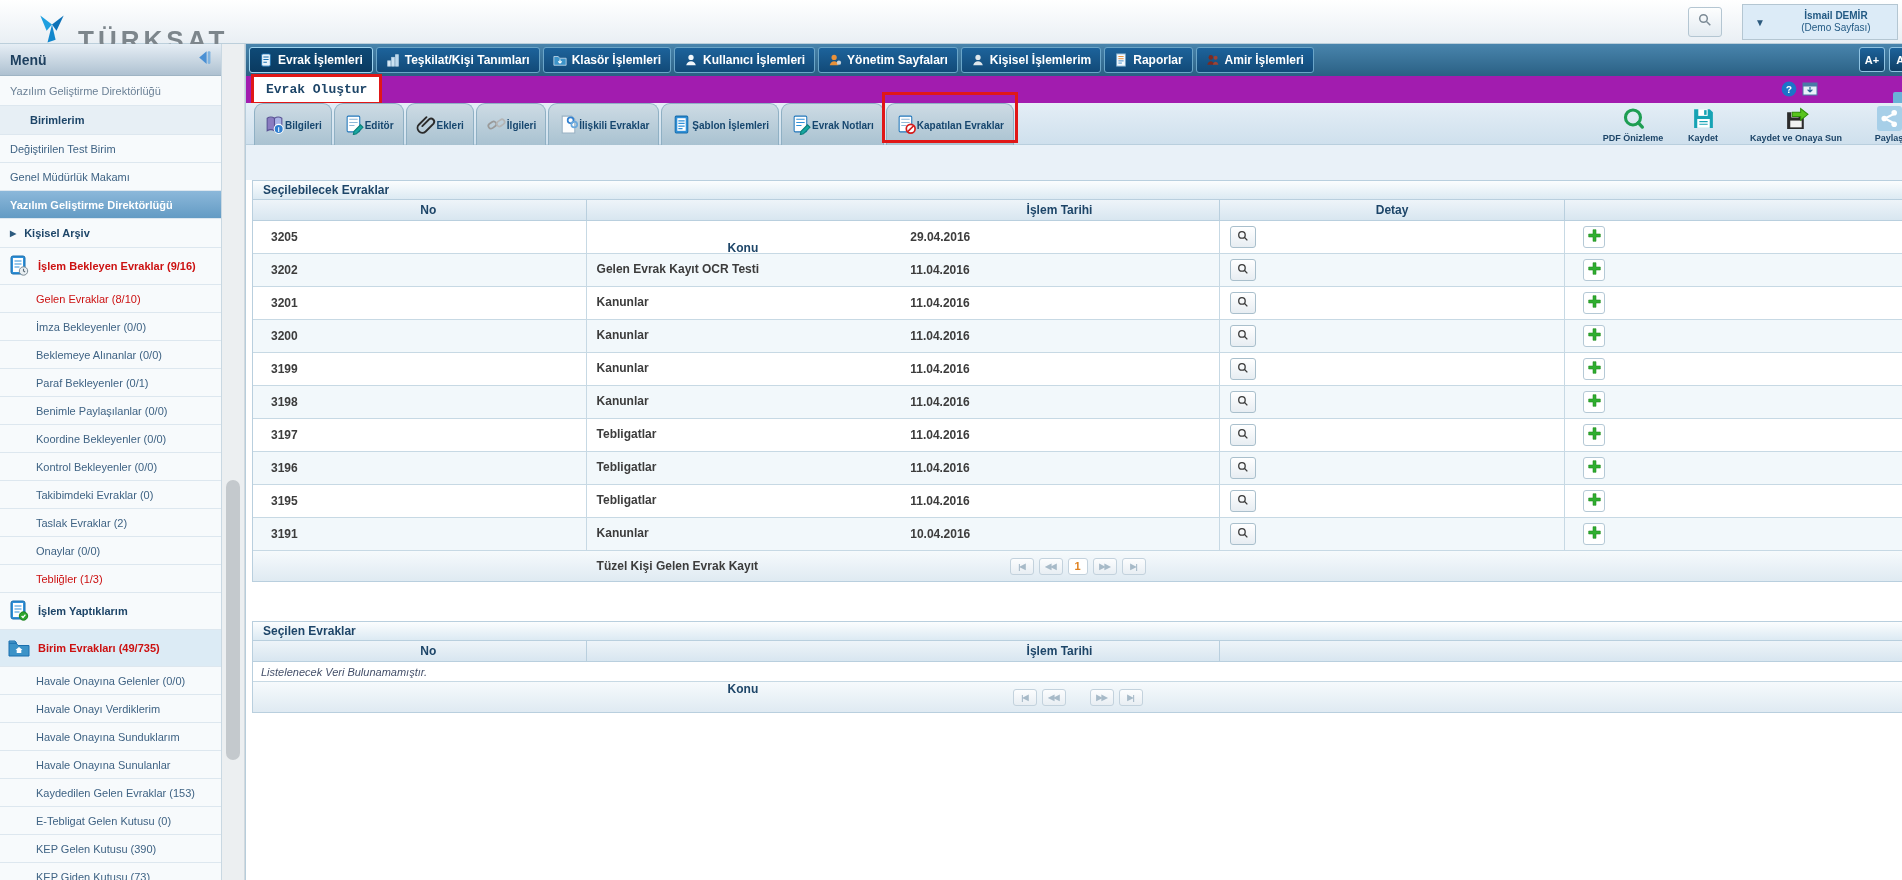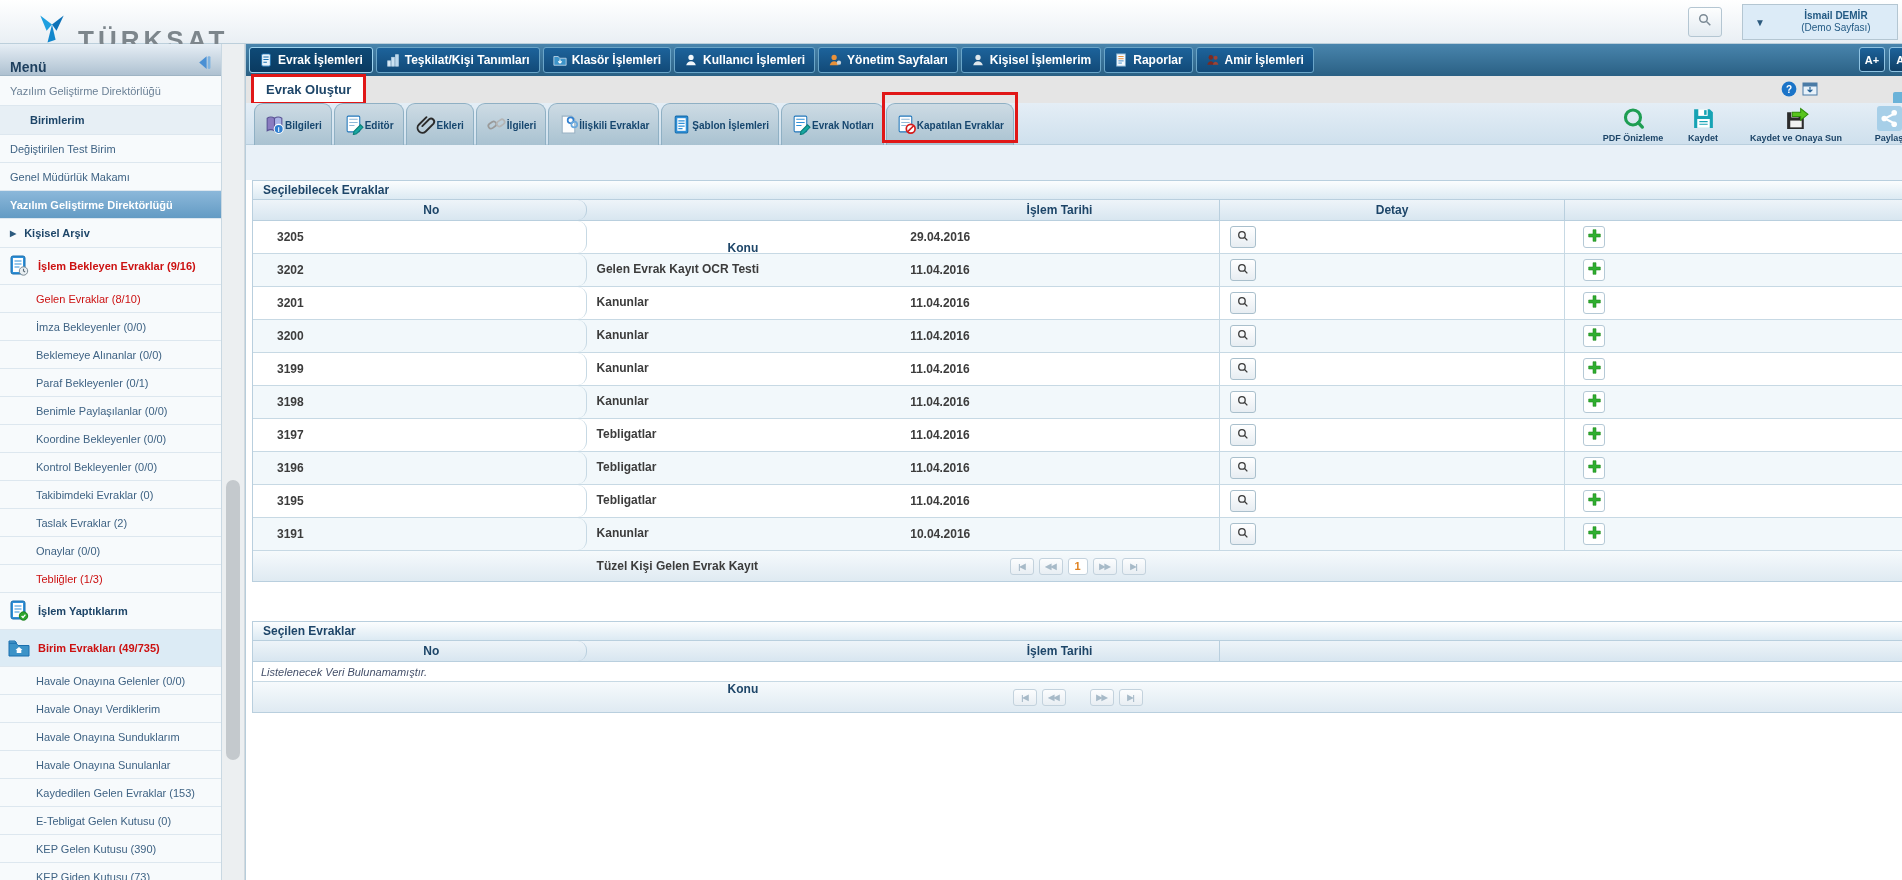--- a/index.html
+++ b/index.html
@@ -18,21 +18,21 @@
   .user-box { position:absolute; left:1742px; top:4px; width:156px; height:36px;
     background:#dcebf7; border:1px solid #b4c6d2; display:flex; align-items:center; cursor:pointer; }
   .user-caret { color:#2c5a7e; font-size:10px; margin:0 10px 0 12px; }
   .user-text { flex:1; text-align:center; color:#235a84; font-size:10px; line-height:12px; font-weight:bold; }
   .user-text .sub { font-weight:normal; }
 
   
   .sidebar { position:absolute; left:0; top:44px; width:222px; height:836px;
     background:#f7fafc; border-right:1px solid #c9d8e2; overflow:hidden; }
   .menu-header { height:32px; background:linear-gradient(#e6eef5,#aec1d1);
-    border-bottom:1px solid #9fb4c4; display:flex; align-items:flex-end; justify-content:space-between;
+    border-bottom:1px solid #9fb4c4; display:flex; align-items:center; justify-content:space-between;
     padding:0 8px 0 10px; }
   .menu-title { font-size:14px; font-weight:bold; color:#1d3f5e; }
   .sb-item { border-bottom:1px solid #dde7ef; display:flex; align-items:center;
     font-size:11px; color:#3f6384; cursor:pointer; }
   .sb-plain { height:30px; padding-left:10px; color:#6b8196; cursor:default; }
   .sb-header { height:29px; padding-left:30px; font-weight:bold; color:#1d4568; background:#e7eff5; cursor:default; }
   .sb-link { height:28px; padding-left:10px; }
   .sb-selected { height:28px; padding-left:10px; font-weight:bold; color:#ffffff;
     background:linear-gradient(#8cb8da,#639bc4); }
   .sb-expand { height:29px; padding-left:10px; font-weight:bold; color:#1d4568; gap:8px; }
@@ -63,21 +63,21 @@
   .nav-tab.active { background:linear-gradient(#0e4a77,#0a3a60); border-color:#9fd4f0; }
   .nav-tab .nic { width:14px; height:14px; }
   .nav-tab .nic svg { width:14px; height:14px; }
   .font-btns { position:absolute; right:0; top:3px; display:flex; }
   .font-btn { width:26px; height:25px; margin-left:4px; background:linear-gradient(#1d639b,#0f3f66);
     border:1px solid #8fc3e2; border-radius:3px; color:#fff; font-size:11px; font-weight:bold;
     display:flex; align-items:center; justify-content:center; cursor:pointer; }
   .font-btn.cut { margin-right:-13px; }
 
   
-  .title-row { position:absolute; left:0; top:32px; width:100%; height:27px; background:#e5e5e5; }
+  .title-row { position:absolute; left:0; top:32px; width:100%; height:27px; background:#a21caf;font-family:Liberation Mono, monospace; }
   .title-wrap { position:absolute; left:5px; top:-2px; border:3px solid #e01717; background:#fff;
     padding:3px 12px 4px 12px; }
   .page-title { font-size:13px; font-weight:bold; color:#1d4568; white-space:nowrap; }
   .help-icons { position:absolute; right:84px; top:5px; display:flex; gap:5px; }
   .hicon { width:16px; height:16px; cursor:pointer; }
   .hicon svg { width:16px; height:16px; }
   .edge-icon { position:absolute; right:-7px; top:16px; width:16px; height:16px;
     background:#6ab2d8; border-radius:2px; }
 
   
@@ -114,21 +114,21 @@
   .tbl2 { top:577px; }
   .tbl-bar { height:19px; background:linear-gradient(#fbfdfe,#dceaf3); border-bottom:1px solid #b9cfde;
     display:flex; align-items:center; padding-left:10px; font-size:12px; font-weight:bold; color:#1d4568; }
   .hrow { display:flex; height:21px; background:linear-gradient(#eef4f9,#d8e6f0); border-bottom:1px solid #b9cfde; }
   .hcell { display:flex; align-items:center; justify-content:center; font-size:12px; font-weight:bold;
     color:#1d4568; border-right:1px solid #b9cfde; }
   .drow { display:flex; height:33px; border-bottom:1px solid #c7d9e4; background:#fff; }
   .drow.alt { background:#f2f8fb; }
   .dcell { display:flex; align-items:center; font-size:12px; font-weight:bold; color:#3c3c3c;
     border-right:1px solid #c7d9e4; padding-left:10px; }
-  .c-no { width:334px; padding-left:24px;border-radius:9px; }
+  .c-no { width:334px; padding-left:18px; }
   .c-konu { width:314px;margin-top:48px; }
   .c-tarih { width:320px; }
   .c-detay { width:346px; }
   .c-add { width:337px; border-right:none; padding-left:18px; }
   .c-rest { width:683px; border-right:none; }
   .mag-btn { width:26px; height:22px; background:linear-gradient(#ffffff,#e7edf2);
     border:1px solid #a9bfcc; border-radius:3px; display:flex; align-items:center; justify-content:center;
     cursor:pointer; }
   .mag-btn svg { width:14px; height:14px; }
   .add-btn { width:22px; height:22px; background:#fff; border:1px solid #b5c9d6; border-radius:3px;

